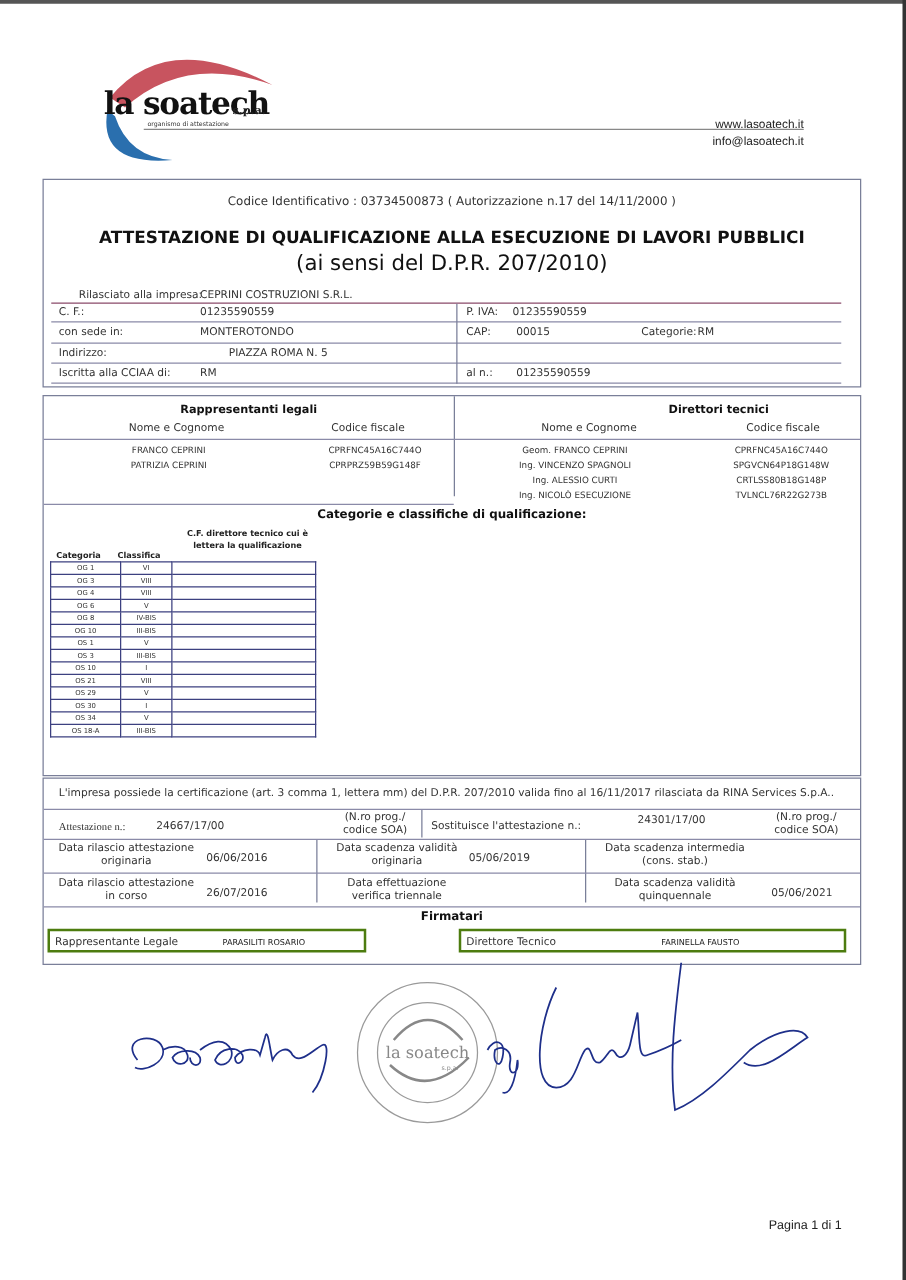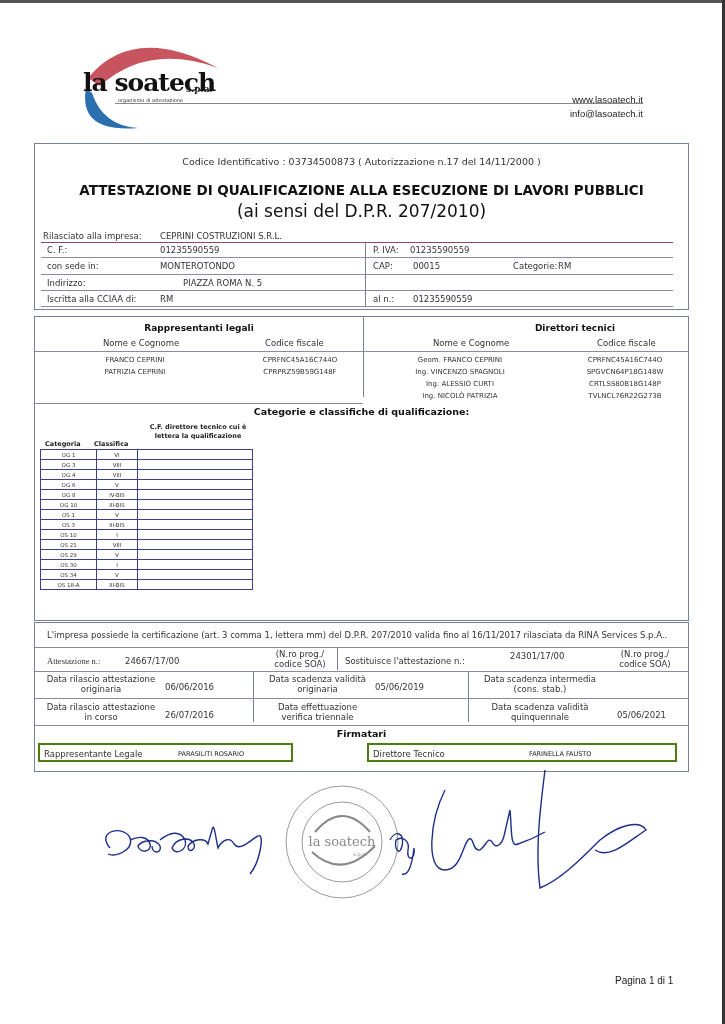--- a/index.html
+++ b/index.html
@@ -61,21 +61,21 @@
 <div class="abs logo-sub">organismo di attestazione</div>
 <div class="abs header-line"></div>
 <div class="abs web">www.lasoatech.it</div>
 <div class="abs mail">info@lasoatech.it</div>
 
 <div class="abs box box1">
   <div class="abs codice">Codice Identificativo : 03734500873 ( Autorizzazione n.17 del 14/11/2000 )</div>
   <div class="abs title">ATTESTAZIONE DI QUALIFICAZIONE ALLA ESECUZIONE DI LAVORI PUBBLICI</div>
   <div class="abs subtitle">(ai sensi del D.P.R. 207/2010)</div>
 
-  <div class="abs lbl" style="left:8px;top:87px;">Rilasciato alla impresa:</div>
+  <div class="abs lbl" style="left:28px;top:87px;">Rilasciato alla impresa:</div>
   <div class="abs val" style="left:125px;top:87px;">CEPRINI COSTRUZIONI S.R.L.</div>
   <div class="abs row-line" style="left:6px;top:98px;width:632px;background:#8a4a6a;"></div>
 
   <div class="abs lbl" style="left:12px;top:101px;">C. F.:</div>
   <div class="abs val" style="left:125px;top:101px;">01235590559</div>
   <div class="abs lbl" style="left:338px;top:101px;">P. IVA:</div>
   <div class="abs val" style="left:375px;top:101px;">01235590559</div>
   <div class="abs row-line" style="left:6px;top:113px;width:632px;"></div>
 
   <div class="abs lbl" style="left:12px;top:117px;">con sede in:</div>
@@ -114,21 +114,21 @@
 
   <div class="abs sec-h" style="left:450px;width:180px;top:6px;text-align:center;">Direttori tecnici</div>
   <div class="abs col-h" style="left:398px;top:21px;">Nome e Cognome</div>
   <div class="abs col-h" style="left:562px;top:21px;">Codice fiscale</div>
   <div class="abs cell" style="left:345px;width:160px;top:39px;text-align:center;">Geom. FRANCO CEPRINI</div>
   <div class="abs cell" style="left:530px;width:120px;top:39px;text-align:center;">CPRFNC45A16C744O</div>
   <div class="abs cell" style="left:345px;width:160px;top:51px;text-align:center;">Ing. VINCENZO SPAGNOLI</div>
   <div class="abs cell" style="left:530px;width:120px;top:51px;text-align:center;">SPGVCN64P18G148W</div>
   <div class="abs cell" style="left:345px;width:160px;top:63px;text-align:center;">Ing. ALESSIO CURTI</div>
   <div class="abs cell" style="left:530px;width:120px;top:63px;text-align:center;">CRTLSS80B18G148P</div>
-  <div class="abs cell" style="left:345px;width:160px;top:75px;text-align:center;">Ing. NICOLÒ PATRIZIA</div>
+  <div class="abs cell" style="left:345px;width:160px;top:75px;text-align:center;">Ing. NICOLÒ ESECUZIONE</div>
   <div class="abs cell" style="left:530px;width:120px;top:75px;text-align:center;">TVLNCL76R22G273B</div>
 
   <div class="abs sec-h" style="left:0;width:653px;top:89px;text-align:center;font-size:9.5px;">Categorie e classifiche di qualificazione:</div>
 
   <div class="abs cat-h" style="left:10px;top:123px;">Categoria</div>
   <div class="abs cat-h" style="left:59px;top:123px;">Classifica</div>
   <div class="abs cat-h" style="left:103px;top:106px;width:120px;text-align:center;">C.F. direttore tecnico cui è</div>
   <div class="abs cat-h" style="left:103px;top:115px;width:120px;text-align:center;">lettera la qualificazione</div>
 </div>
 

